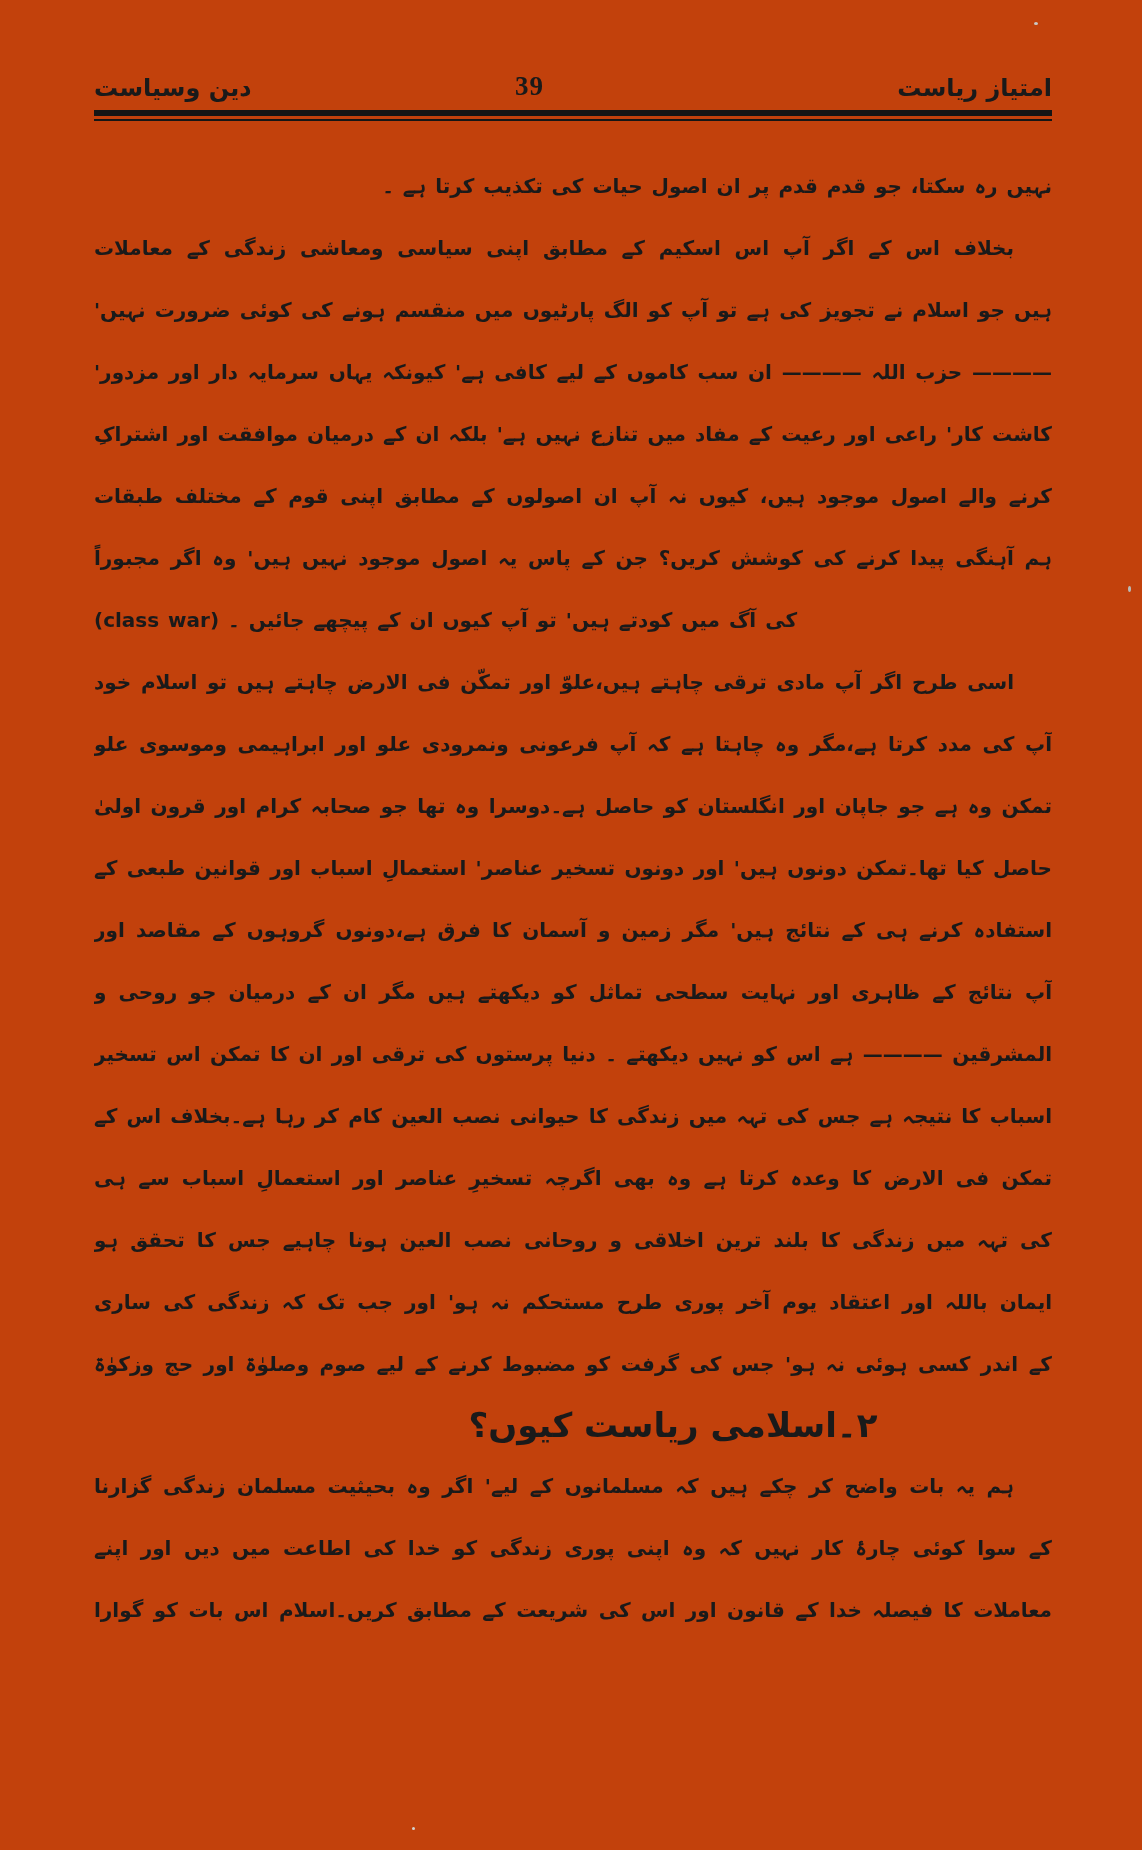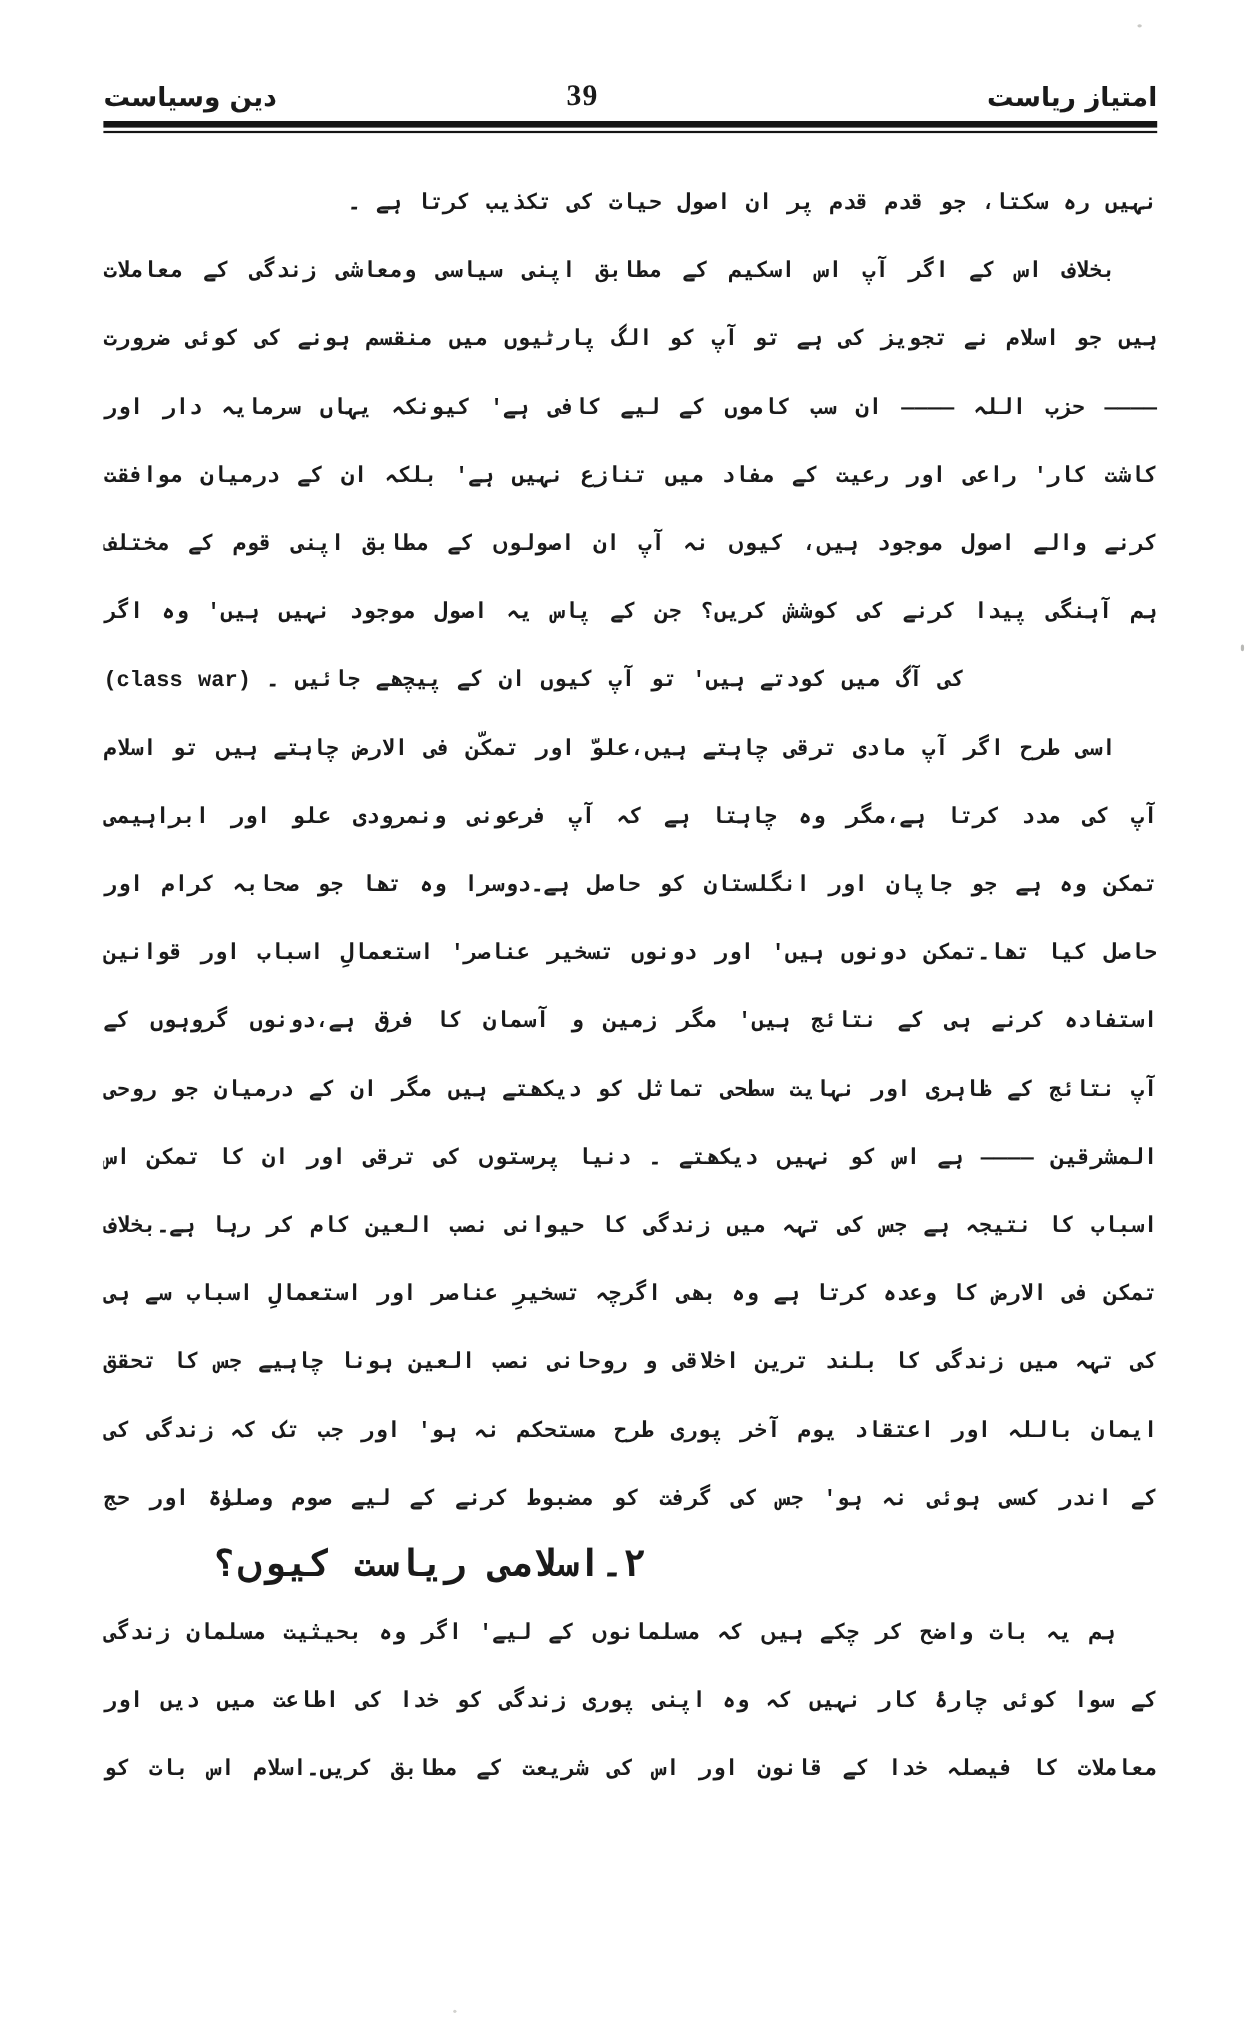--- a/index.html
+++ b/index.html
@@ -33,21 +33,21 @@
     font-family:Liberation Serif, serif;
     font-size:27px;
     font-weight:bold;
     transform:translateX(-45px);
     letter-spacing:1px;
   }
   .header-rule{margin-top:8px;}
   .header-rule .bar-thick{height:6px;background:#151515;}
   .header-rule .bar-gap{height:3px;}
   .header-rule .bar-thin{height:2px;background:#151515;}
-  .body-text{margin-top:34px;font-family:Liberation Mono, monospace;}
+  .body-text{margin-top:34px;}
   .para{margin:0;}
   .bline{
     direction:rtl;
     height:62px;
     line-height:62px;
     font-size:20px;
     font-weight:bold;
     text-align:justify;
     text-align-last:justify;
     overflow:hidden;
@@ -57,33 +57,33 @@
   .bline.indent{padding-right:38px;}
   .bline.last-start{text-align:right;text-align-last:right;}
   .bline.last-left{text-align:center;text-align-last:left;}
   .bline.last-justify{text-align-last:justify;}
   .section-heading{
     direction:rtl;
     height:60px;
     line-height:60px;
     font-size:34px;
     font-weight:bold;
-    text-align:left;
+    text-align:center;
     margin:0;
   }
   .section-heading > span{
     display:inline-block;
     transform:translateX(100px);
   }
   .speck{position:absolute;border-radius:50%;}
 </style>
 </head>
 <body>
 
-<div class="page" style="background: #ffffff; color: rgb(26, 26, 26);">
+<div class="page" style="background: #c2410c; color: rgb(26, 26, 26);">
   <div class="inner">
 
     <div class="page-header">
       <span class="header-title">دین وسیاست</span>
       <span class="page-number">39</span>
       <span class="header-title">امتیاز ریاست</span>
     </div>
 
     <div class="header-rule">
       <div class="bar-thick"></div>

